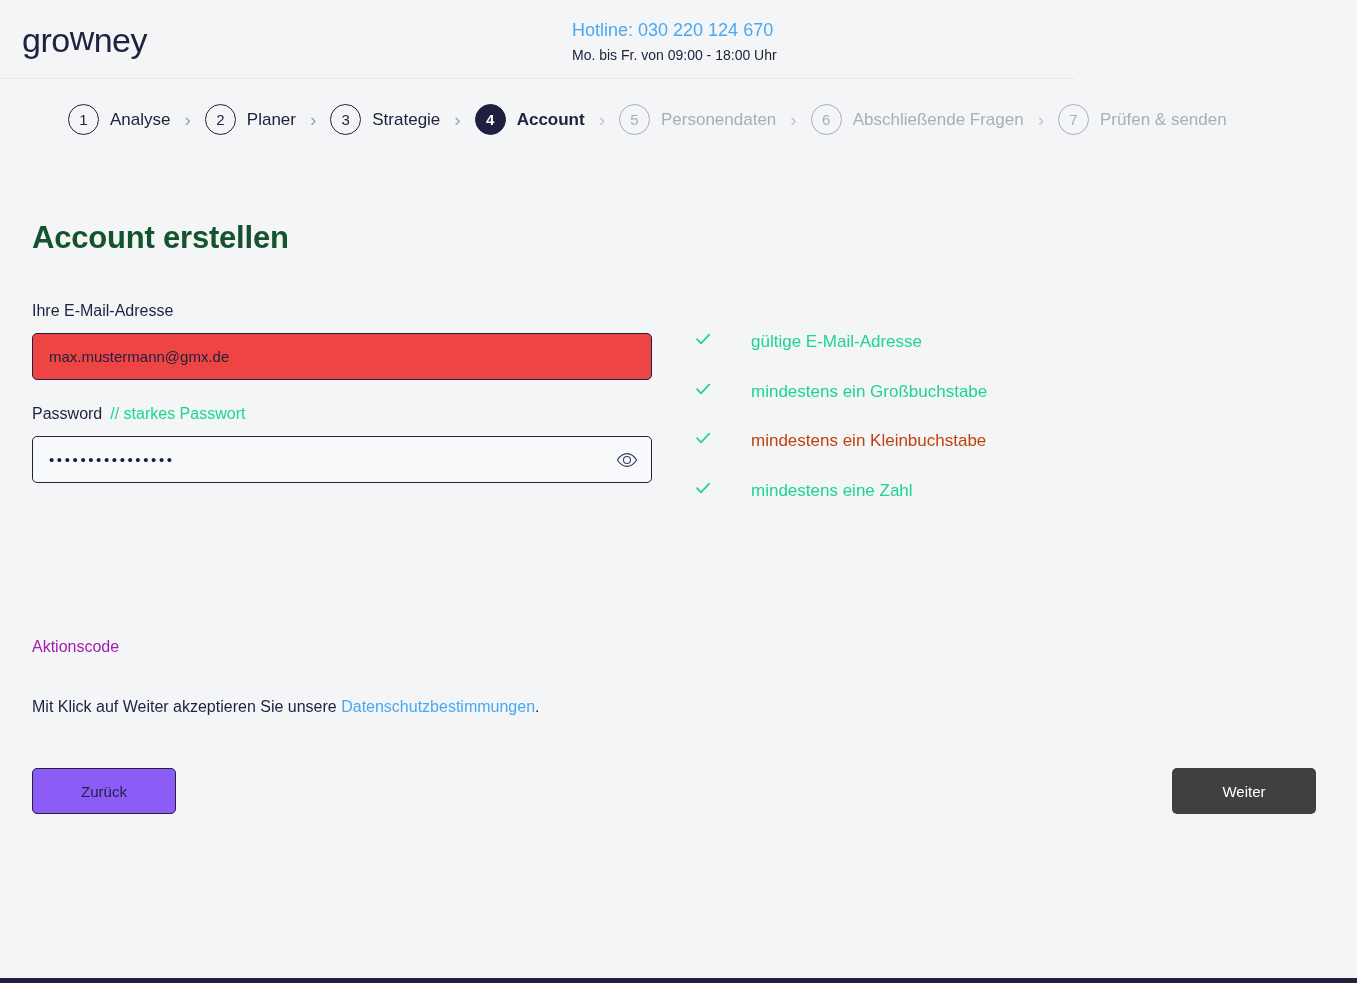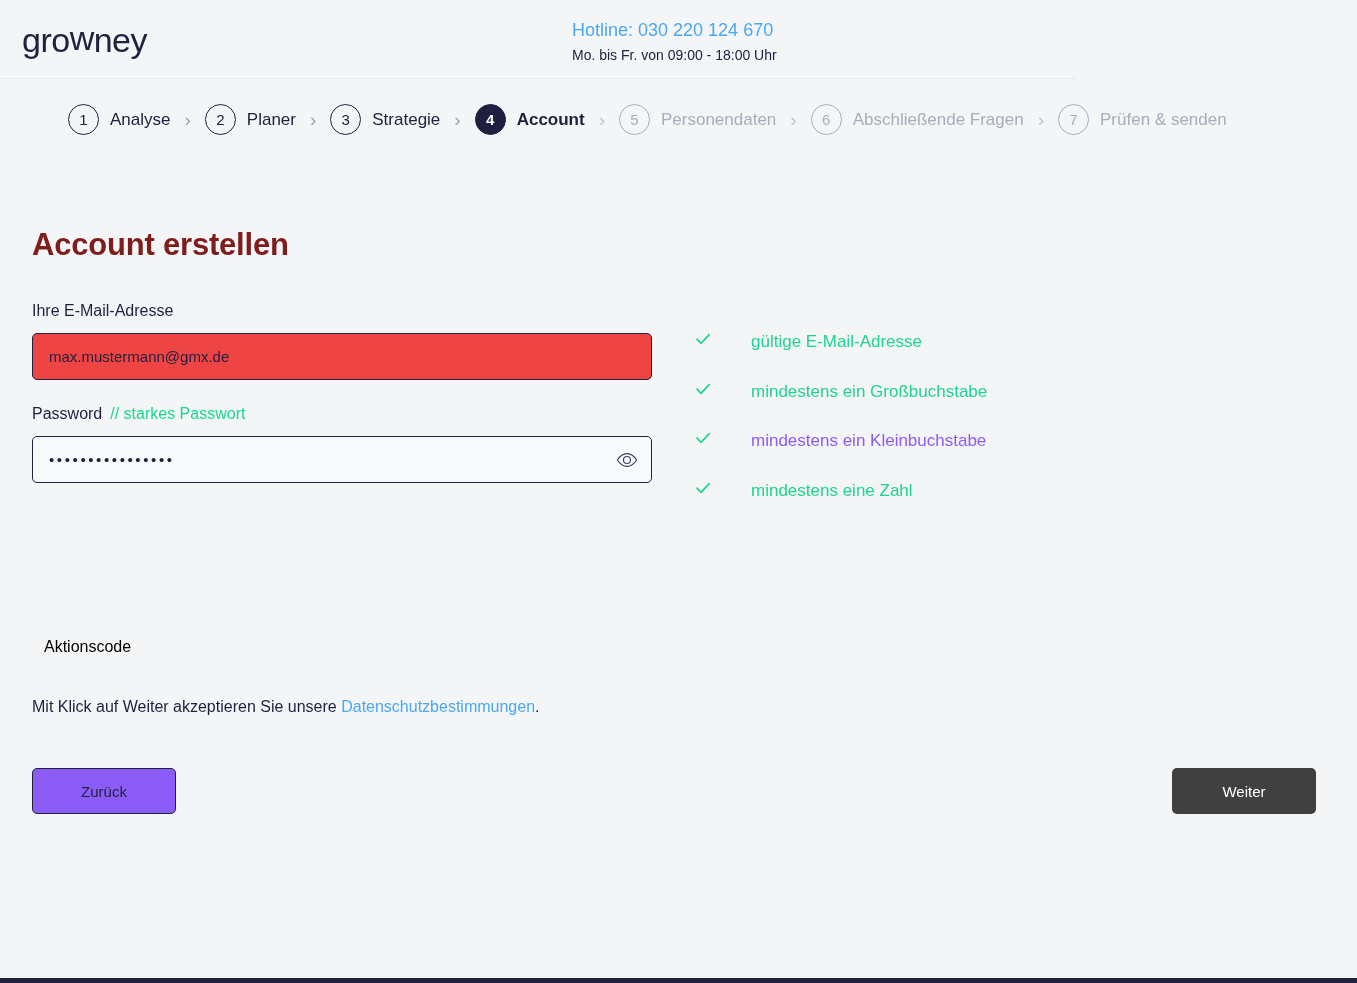--- a/index.html
+++ b/index.html
@@ -111,24 +111,24 @@
     line-height: 1;
     font-weight: 300;
   }
   .step-sep.muted { color: #bfc3cf; }
 
   
   .main { position: absolute; left: 0; top: 155px; width: 1357px; }
   .page-title {
     position: absolute;
     left: 32px;
-    top: 72px;
+    top: 65px;
     font-size: 31px;
     font-weight: 700;
-    color: #7f1d1d;
+    color: #14532d;
     letter-spacing: -0.2px;
   }
 
   .form-col { position: absolute; left: 32px; top: 145px; width: 620px; }
   .field-label {
     font-size: 16px;
     color: #1f2040;
     line-height: 22px;
     margin-bottom: 11px;
     display: block;
@@ -203,24 +203,24 @@
   }
   .check-text {
     font-size: 17px;
     color: #1fd48d;
     line-height: 22px;
   }
 
   
   .aktionscode {
     position: absolute;
-    left: 44px;
+    left: 32px;
     top: 483px;
     font-size: 16px;
-    color: #000000;
+    color: #a21caf;
     cursor: pointer;
     text-align: center;
   }
   .privacy {
     position: absolute;
     left: 32px;
     top: 541px;
     font-size: 16px;
     color: #1f2040;
     line-height: 22px;
@@ -362,21 +362,21 @@
         <div class="check-row">
           <svg class="check-icon" viewBox="0 0 16 16">
             <path d="M2 8.2 L6 12.4 L14.2 3.6" fill="none" stroke="#1fd48d" stroke-width="1.7" stroke-linecap="round" stroke-linejoin="round"></path>
           </svg>
           <div class="check-text" style="color: rgb(31, 212, 141);">mindestens ein Großbuchstabe</div>
         </div>
         <div class="check-row">
           <svg class="check-icon" viewBox="0 0 16 16">
             <path d="M2 8.2 L6 12.4 L14.2 3.6" fill="none" stroke="#1fd48d" stroke-width="1.7" stroke-linecap="round" stroke-linejoin="round"></path>
           </svg>
-          <div class="check-text" style="color: #8b5cf6;">mindestens ein Kleinbuchstabe</div>
+          <div class="check-text" style="color: #c2410c;">mindestens ein Kleinbuchstabe</div>
         </div>
         <div class="check-row">
           <svg class="check-icon" viewBox="0 0 16 16">
             <path d="M2 8.2 L6 12.4 L14.2 3.6" fill="none" stroke="#1fd48d" stroke-width="1.7" stroke-linecap="round" stroke-linejoin="round"></path>
           </svg>
           <div class="check-text" style="color: rgb(31, 212, 141);">mindestens eine Zahl</div>
         </div>
       </div>
 
     <div class="aktionscode">Aktionscode</div>

